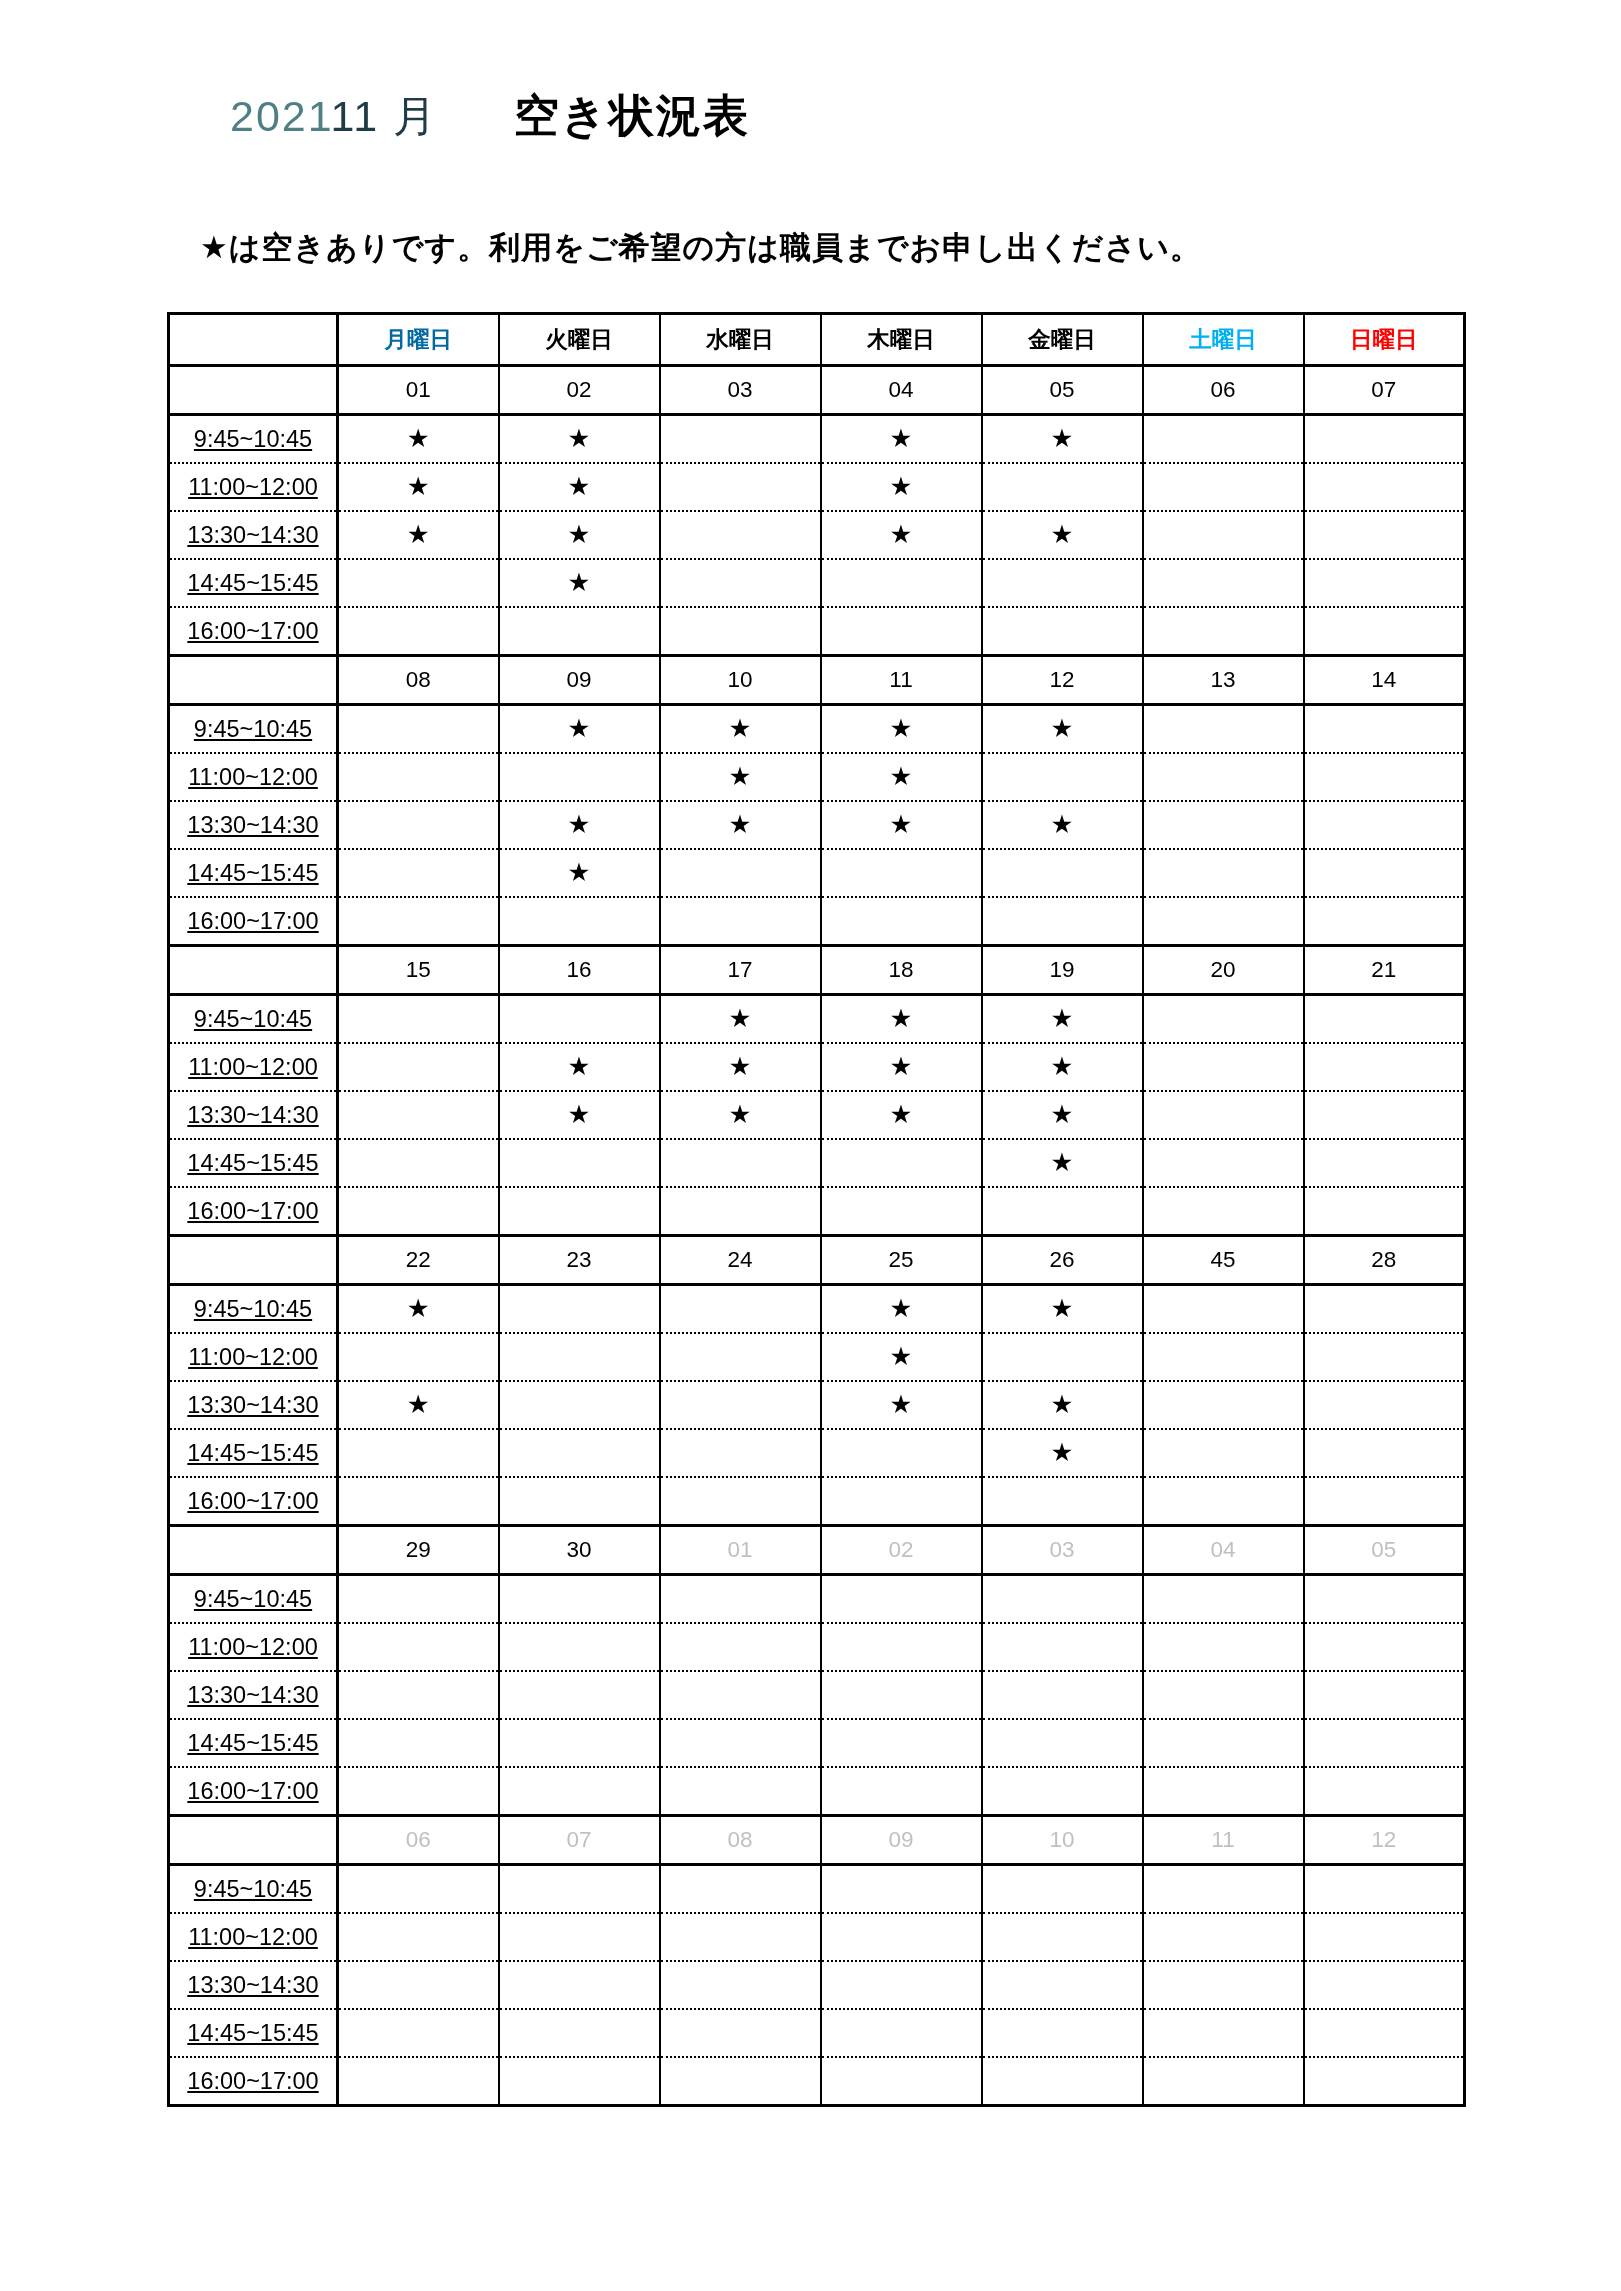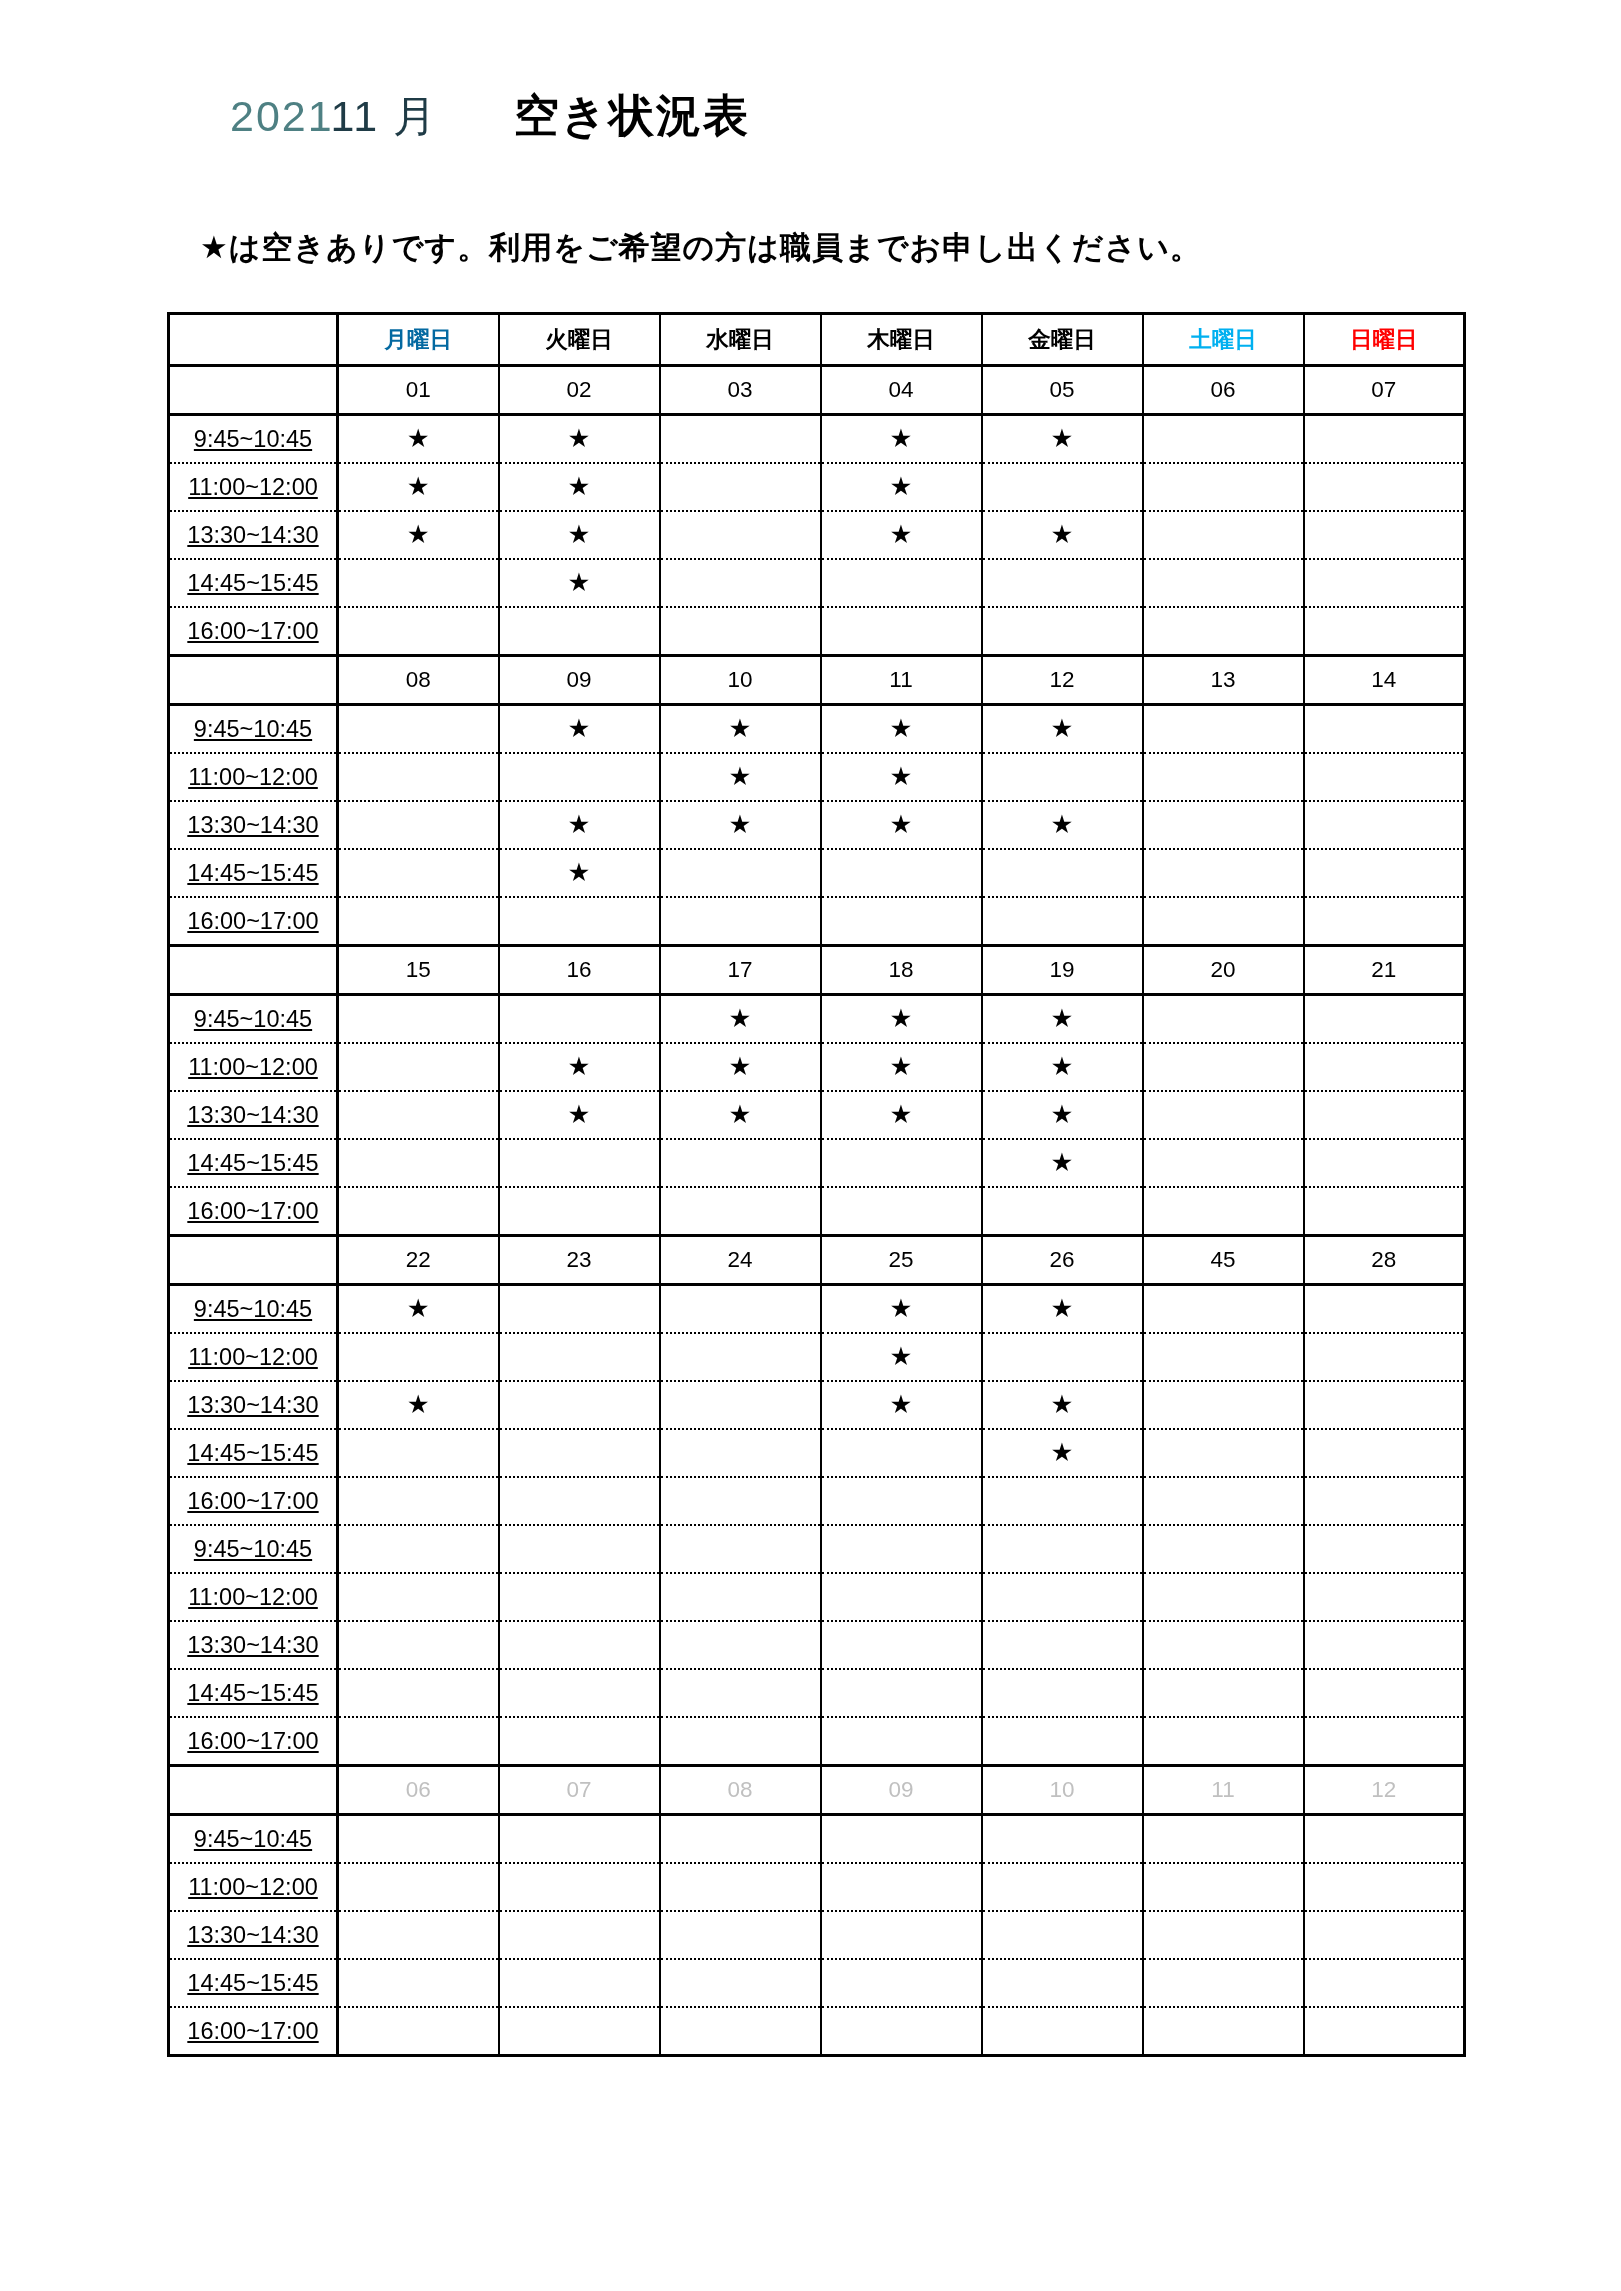--- a/index.html
+++ b/index.html
@@ -314,20 +314,30 @@
       <tr class="time-row">
         <td class="time-label">16:00~17:00</td>
         <td class="star-cell"></td>
         <td class="star-cell"></td>
         <td class="star-cell"></td>
         <td class="star-cell"></td>
         <td class="star-cell"></td>
         <td class="star-cell"></td>
         <td class="star-cell"></td>
       </tr>
+      <tr class="date-row">
+        <td></td>
+        <td class="date-cell">29</td>
+        <td class="date-cell">30</td>
+        <td class="date-cell gray">01</td>
+        <td class="date-cell gray">02</td>
+        <td class="date-cell gray">03</td>
+        <td class="date-cell gray">04</td>
+        <td class="date-cell gray">05</td>
+      </tr>
       <tr class="time-row">
         <td class="time-label">9:45~10:45</td>
         <td class="star-cell"></td>
         <td class="star-cell"></td>
         <td class="star-cell"></td>
         <td class="star-cell"></td>
         <td class="star-cell"></td>
         <td class="star-cell"></td>
         <td class="star-cell"></td>
       </tr>

